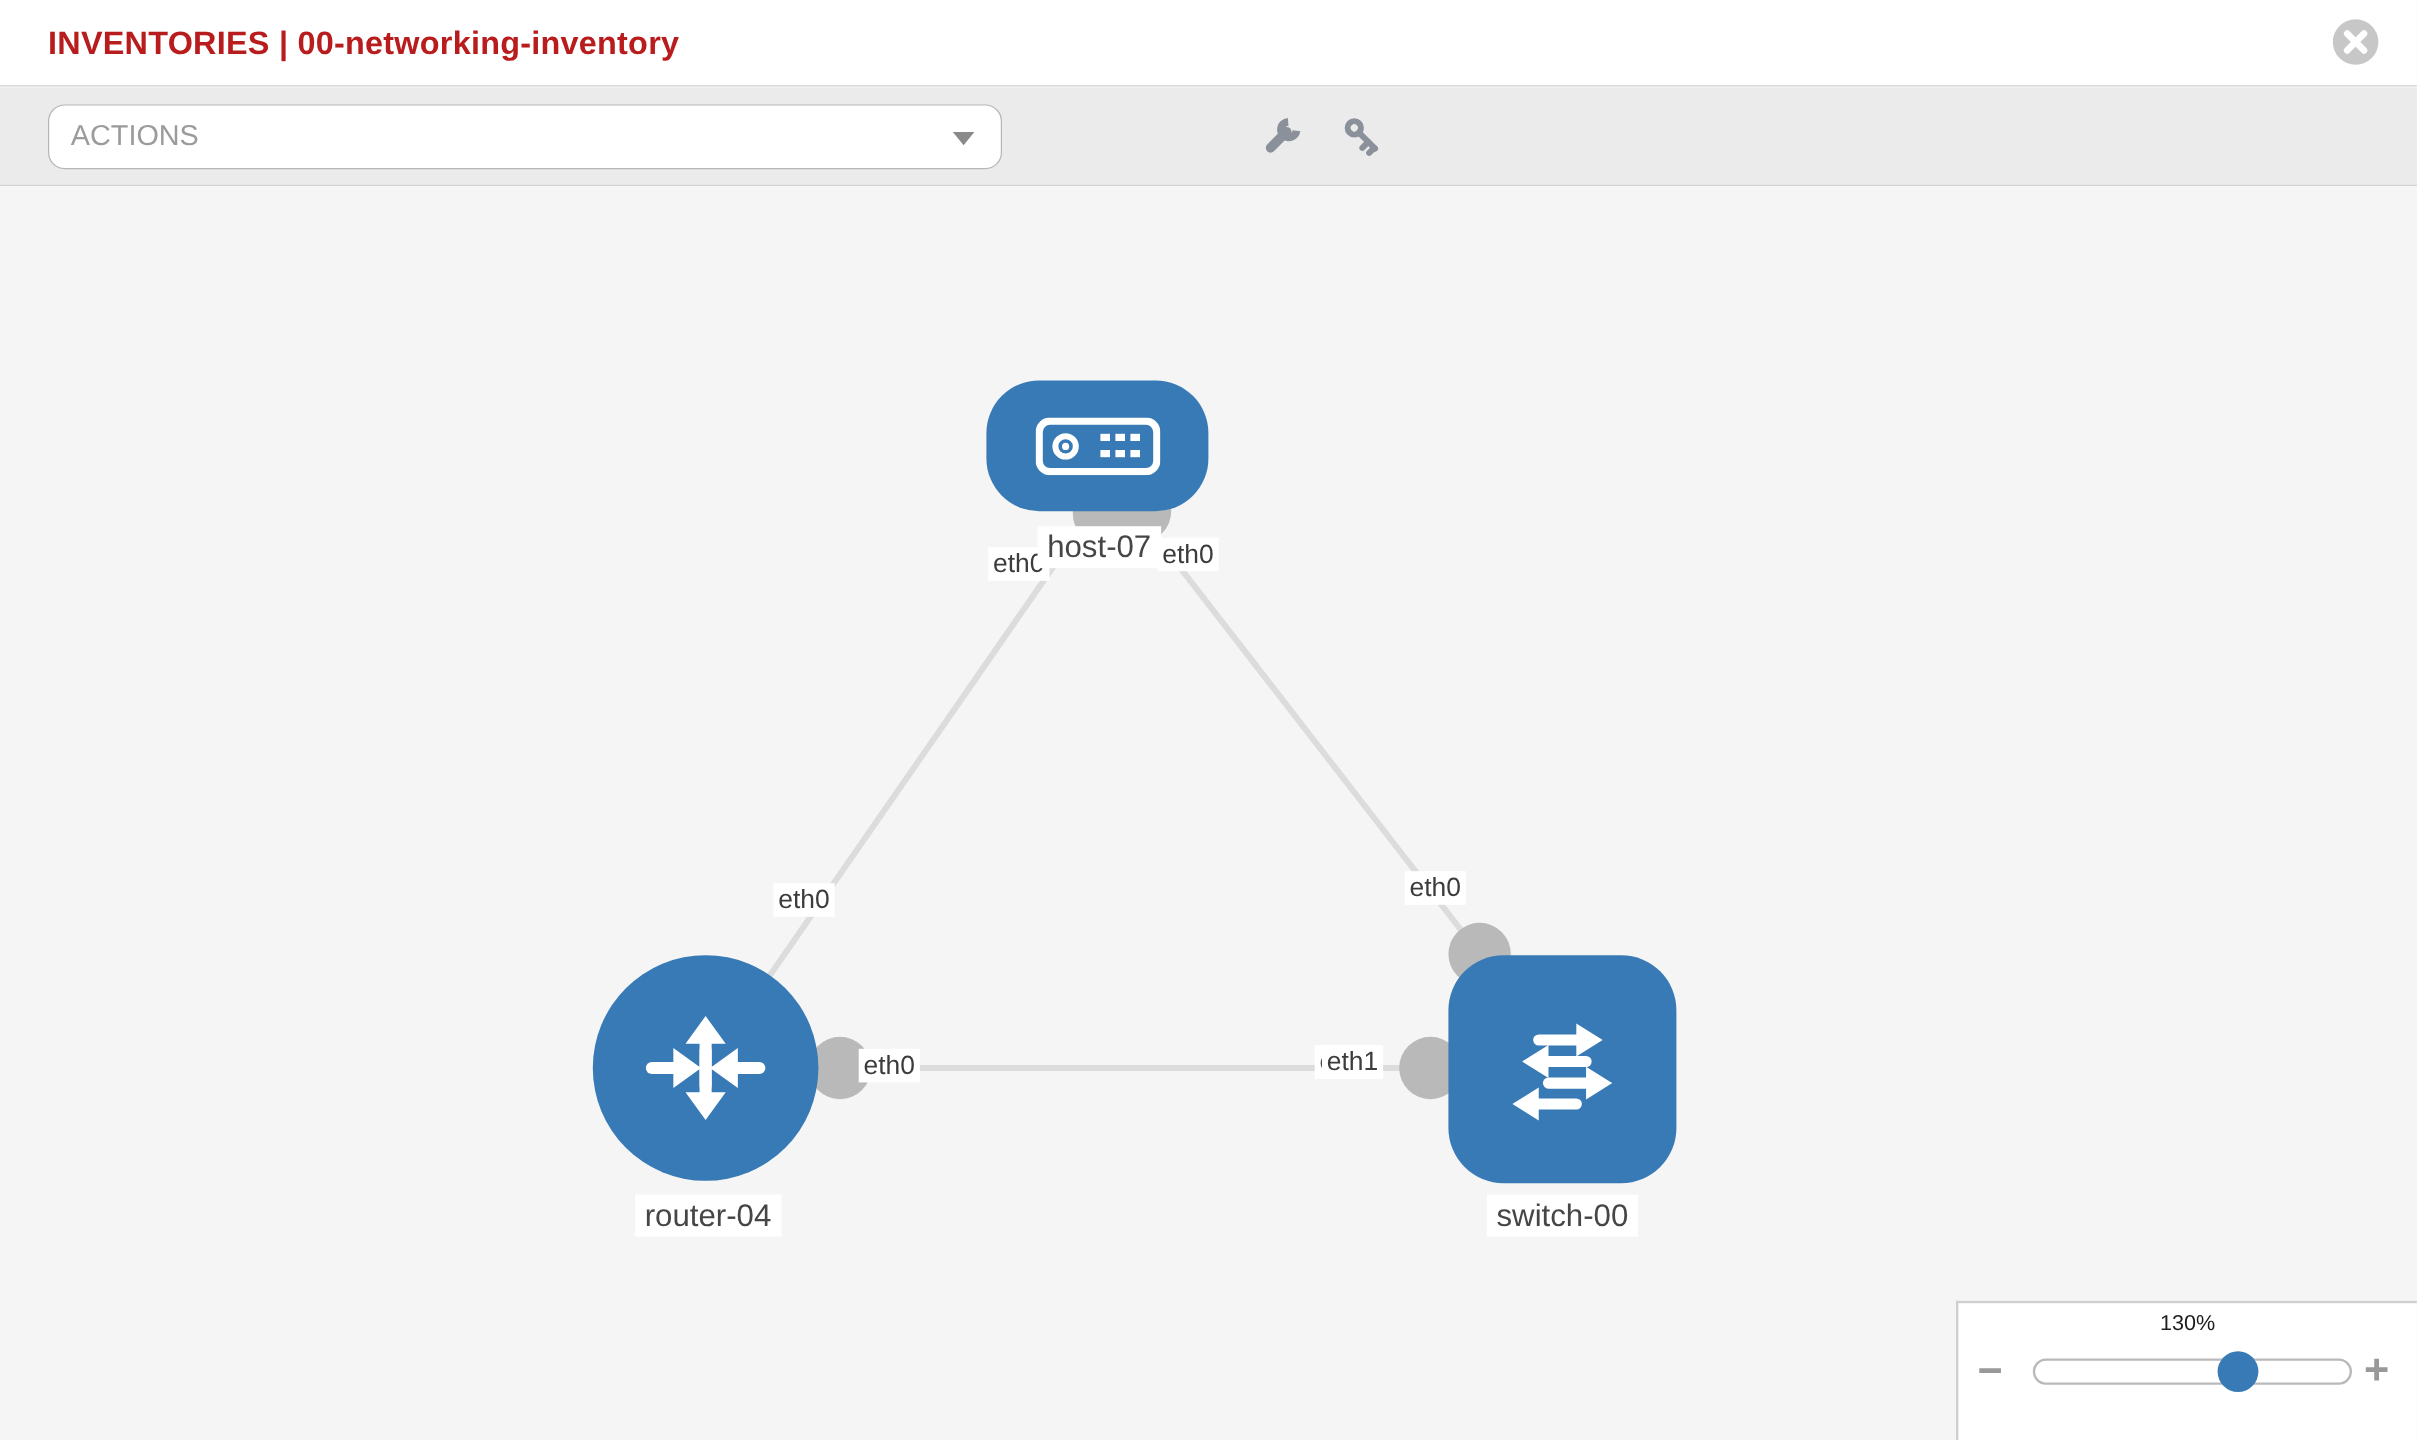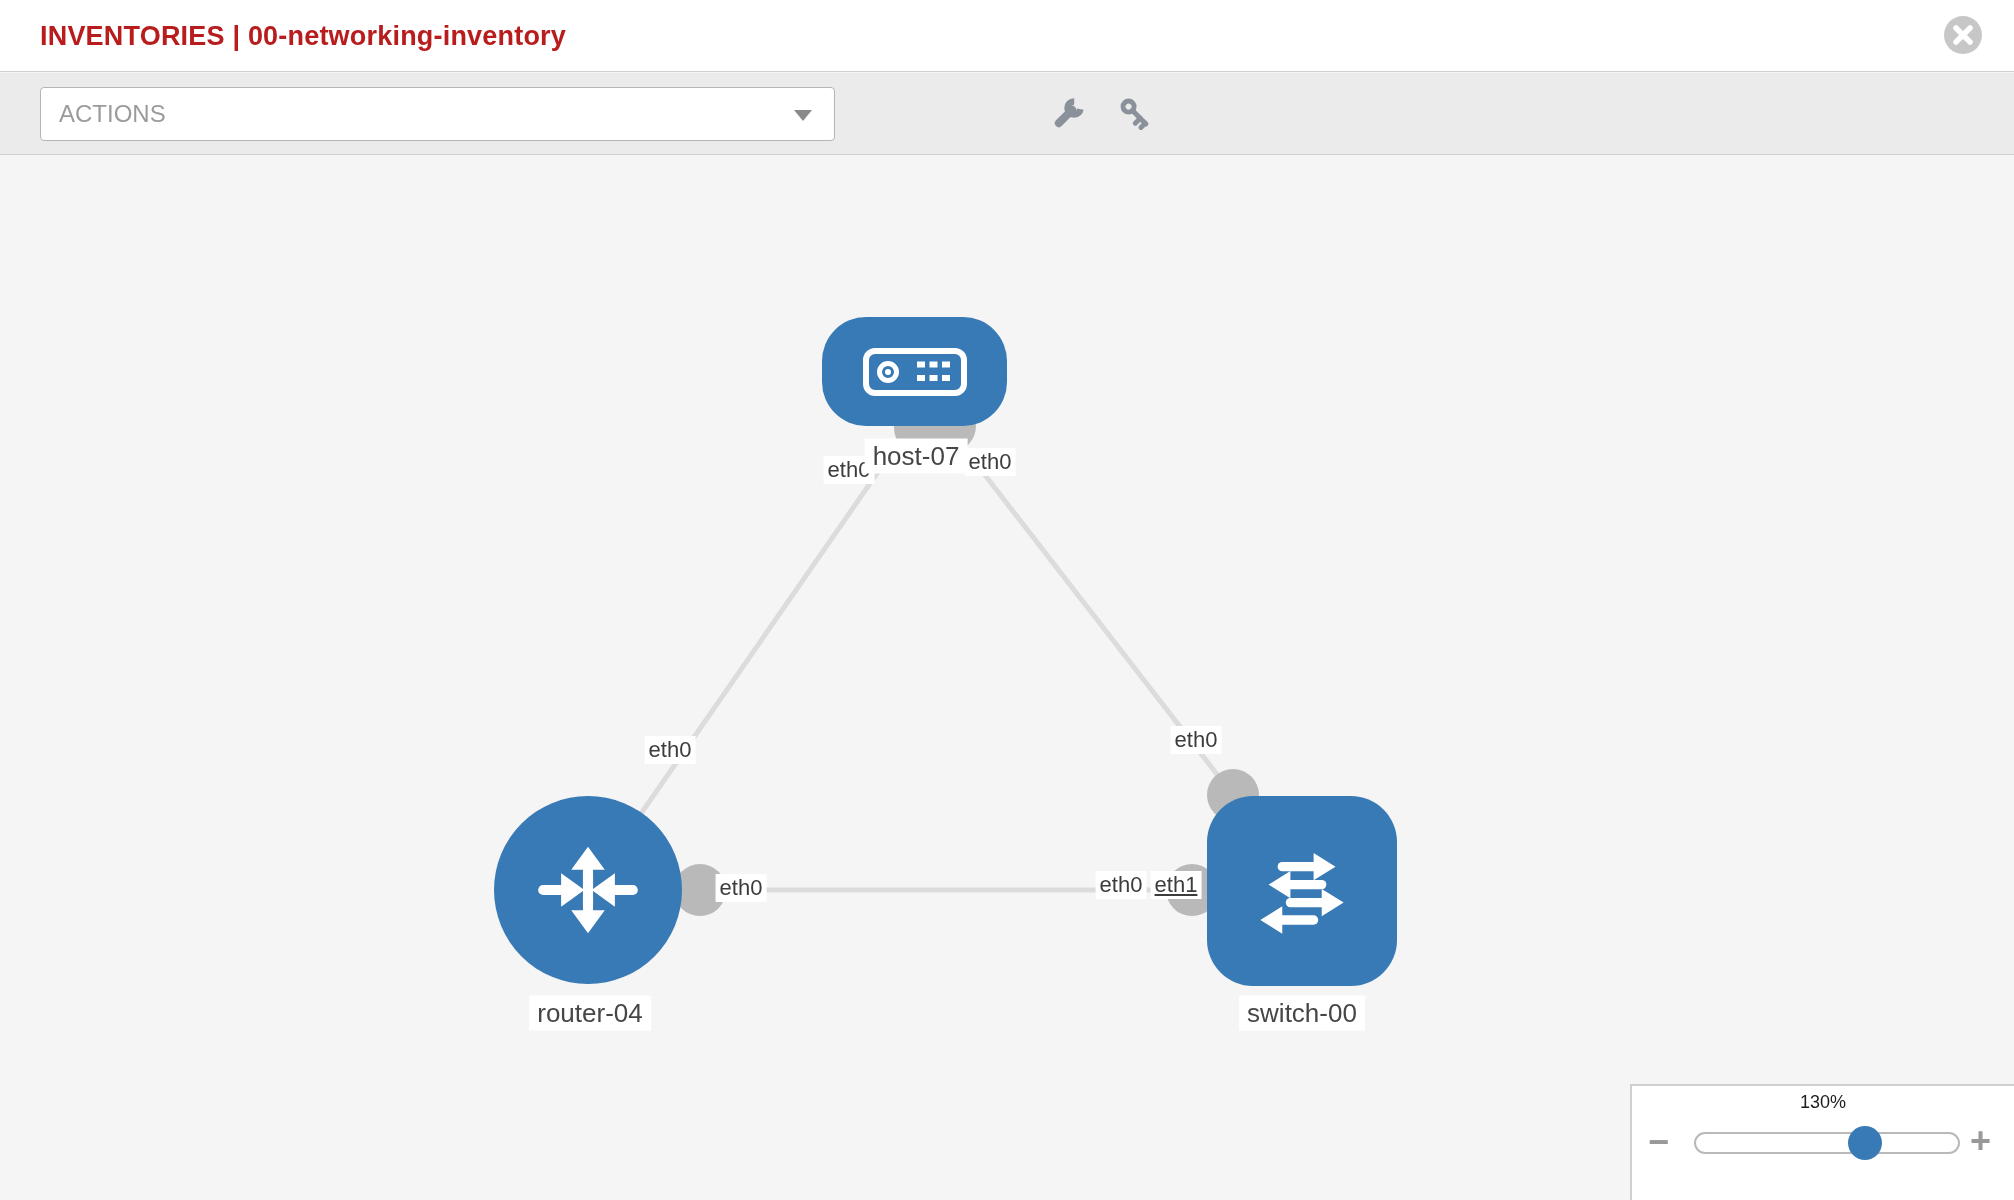--- a/index.html
+++ b/index.html
@@ -12,21 +12,21 @@
   .page-title { position:absolute; left:40px; top:0; line-height:72px;
                 font-size:27px; font-weight:bold; color:#b91c1c; letter-spacing:.2px; }
   .close-btn { position:absolute; right:32px; top:16px; width:38px; height:38px;
                border-radius:50%; background:#c7c7c7; cursor:pointer;
                display:flex; align-items:center; justify-content:center; }
 
   
   .toolbar { position:absolute; left:0; top:73px; width:2014px; height:82px;
              background:#ebebeb; border-bottom:1px solid #d2d2d2; z-index:10; }
   .select-box { position:absolute; top:14px; height:54px; background:#ffffff;
-                border:1px solid #b5b5b5; border-radius:4px; cursor:pointer;
+                border:1px solid #b5b5b5; border-radius:14px; cursor:pointer;
                 font-size:24px; color:#9b9b9b; line-height:52px; padding-left:18px; }
   .select-box .caret { position:absolute; right:22px; top:22px; width:0; height:0;
                        border-left:9px solid transparent; border-right:9px solid transparent;
                        border-top:11px solid #8a8a8a; }
   #actions-box { left:40px;  width:795px; }
   #search-box  { left:1181px; width:792px; }
   .tool-icon { position:absolute; top:21px; width:40px; height:40px; cursor:pointer; }
   #wrench-btn { left:1048px; }
   #key-btn    { left:1116px; }
 
@@ -168,21 +168,21 @@
   <div class="label-node" style="left:916px; top:300px;">host-07</div>
   <div class="label-node" style="left:590px; top:857px;">router-04</div>
   <div class="label-node" style="left:1302px; top:857px;">switch-00</div>
 
   <span class="label-iface" style="left:849px;  top:314px;">eth0</span>
   <span class="label-iface" style="left:990px;  top:306px;">eth0</span>
   <span class="label-iface" style="left:670px;  top:594px;">eth0</span>
   <span class="label-iface" style="left:1196px; top:584px;">eth0</span>
   <span class="label-iface" style="left:741px;  top:732px;">eth0</span>
   <span class="label-iface" style="left:1121px; top:729px;">eth0</span>
-  <span class="label-iface front" style="left:1176px; top:729px;text-decoration:underline;">eth1</span>
+  <span class="label-iface front" style="left:1127px; top:729px;">eth1</span>
 </div>
 
 <div class="zoom-panel">
   <div class="zoom-value">130%</div>
   <div class="zoom-btn" id="zoom-out-btn">
     <span>−</span>
   </div>
   <div class="zoom-track"></div>
   <div class="zoom-thumb" style="background:#387ab5"></div>
   <div class="zoom-btn" id="zoom-in-btn">

